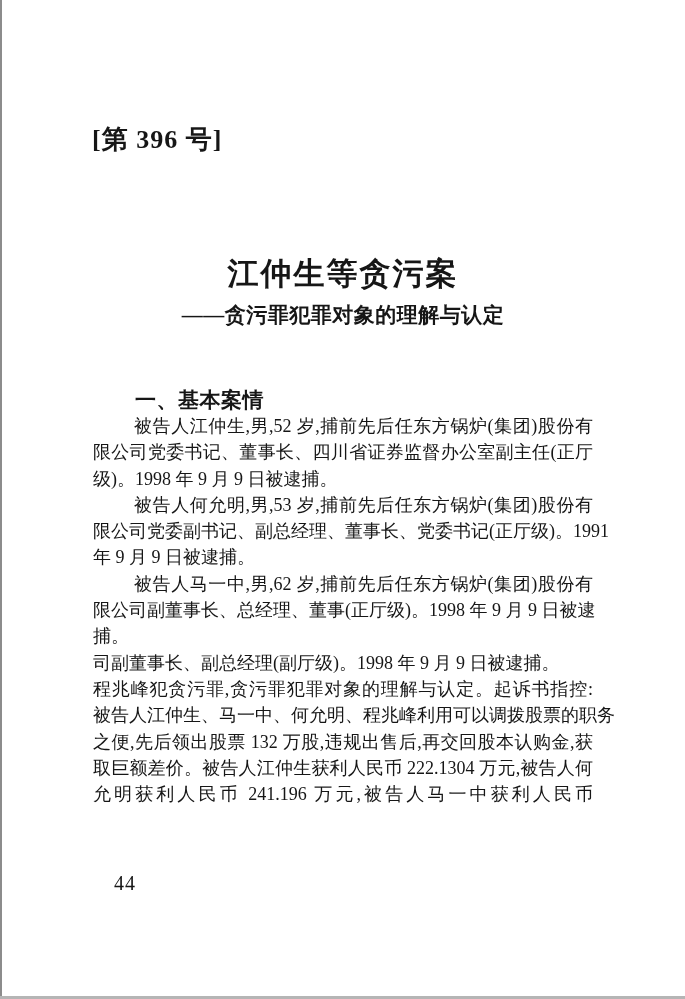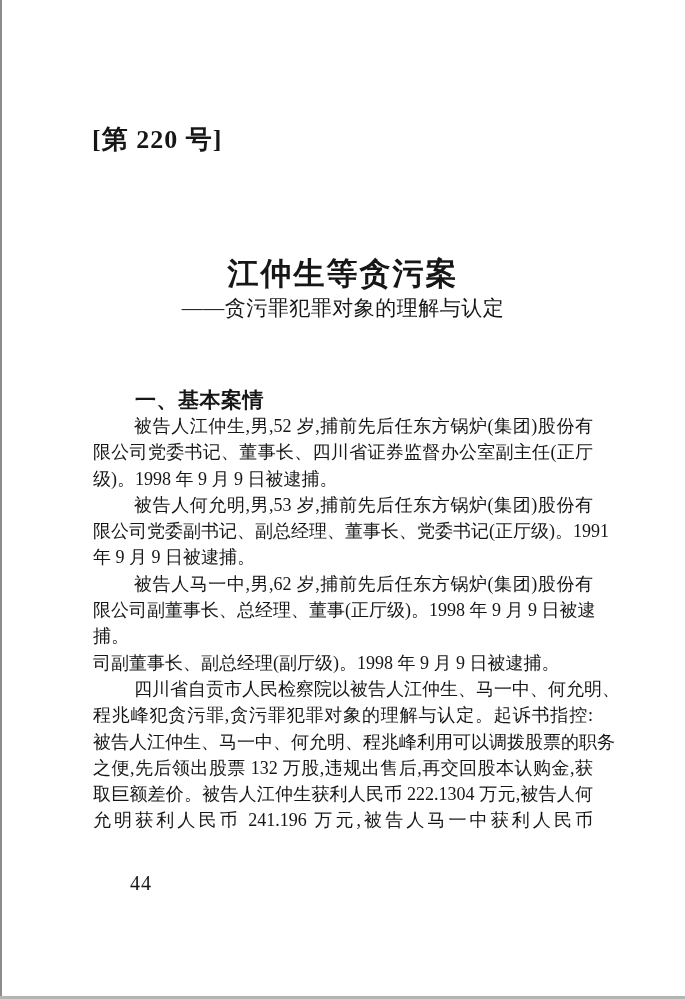--- a/index.html
+++ b/index.html
@@ -31,21 +31,22 @@
     position: absolute; left: 93px; top: 254px;
     width: 500px; text-align: center;
   }
   .case-title {
     font-size: 31px; font-weight: bold;
     letter-spacing: 2px;
     line-height: 40px;
     white-space: nowrap;
   }
   .case-subtitle {
-    font-size: 21px; font-weight: normal;
+    margin-top: 7px;
+    font-size: 21px; font-weight: bold;
     letter-spacing: 0.5px;
     white-space: nowrap;
   }
   .section-heading {
     position: absolute; left: 135px; top: 386px;
     font-family: "Liberation Sans", "DejaVu Sans", sans-serif;
     font-size: 21px; font-weight: bold;
     letter-spacing: 0.5px;
     white-space: nowrap;
   }
@@ -64,50 +65,48 @@
   }
   .line.end {
     text-align: center;
     text-align-last: left;
   }
   .line.indent { padding-left: 41px; }
   .page-number {
     position: absolute; left: 114px; top: 872px;
     font-size: 20px;
     letter-spacing: 1px;
-    margin-left: 16px;
   }
 </style>
 </head>
 <body>
 
 <div class="scan-edge-left"></div>
 <div class="scan-edge-bottom"></div>
 
-<div class="case-number">[第 220 号]</div>
+<div class="case-number">[第 396 号]</div>
 
 <div class="title-block">
   <div class="case-title">江仲生等贪污案</div>
   <div class="case-subtitle">——贪污罪犯罪对象的理解与认定</div>
 </div>
 
 <div class="section-heading">一、基本案情</div>
 
 <div class="body-text">
   <div class="line indent">被告人江仲生,男,52 岁,捕前先后任东方锅炉(集团)股份有</div>
   <div class="line">限公司党委书记、董事长、四川省证券监督办公室副主任(正厅</div>
   <div class="line end">级)。1998 年 9 月 9 日被逮捕。</div>
   <div class="line indent">被告人何允明,男,53 岁,捕前先后任东方锅炉(集团)股份有</div>
   <div class="line">限公司党委副书记、副总经理、董事长、党委书记(正厅级)。1991</div>
   <div class="line end">年 9 月 9 日被逮捕。</div>
   <div class="line indent">被告人马一中,男,62 岁,捕前先后任东方锅炉(集团)股份有</div>
   <div class="line">限公司副董事长、总经理、董事(正厅级)。1998 年 9 月 9 日被逮</div>
   <div class="line end">捕。</div>
   <div class="line end">司副董事长、副总经理(副厅级)。1998 年 9 月 9 日被逮捕。</div>
-  <div class="line indent">四川省自贡市人民检察院以被告人江仲生、马一中、何允明、</div>
   <div class="line">程兆峰犯贪污罪,贪污罪犯罪对象的理解与认定。起诉书指控:</div>
   <div class="line">被告人江仲生、马一中、何允明、程兆峰利用可以调拨股票的职务</div>
   <div class="line">之便,先后领出股票 132 万股,违规出售后,再交回股本认购金,获</div>
   <div class="line">取巨额差价。被告人江仲生获利人民币 222.1304 万元,被告人何</div>
   <div class="line">允明获利人民币 241.196 万元,被告人马一中获利人民币</div>
 </div>
 
 <div class="page-number">44</div>
 
 </body></html>

